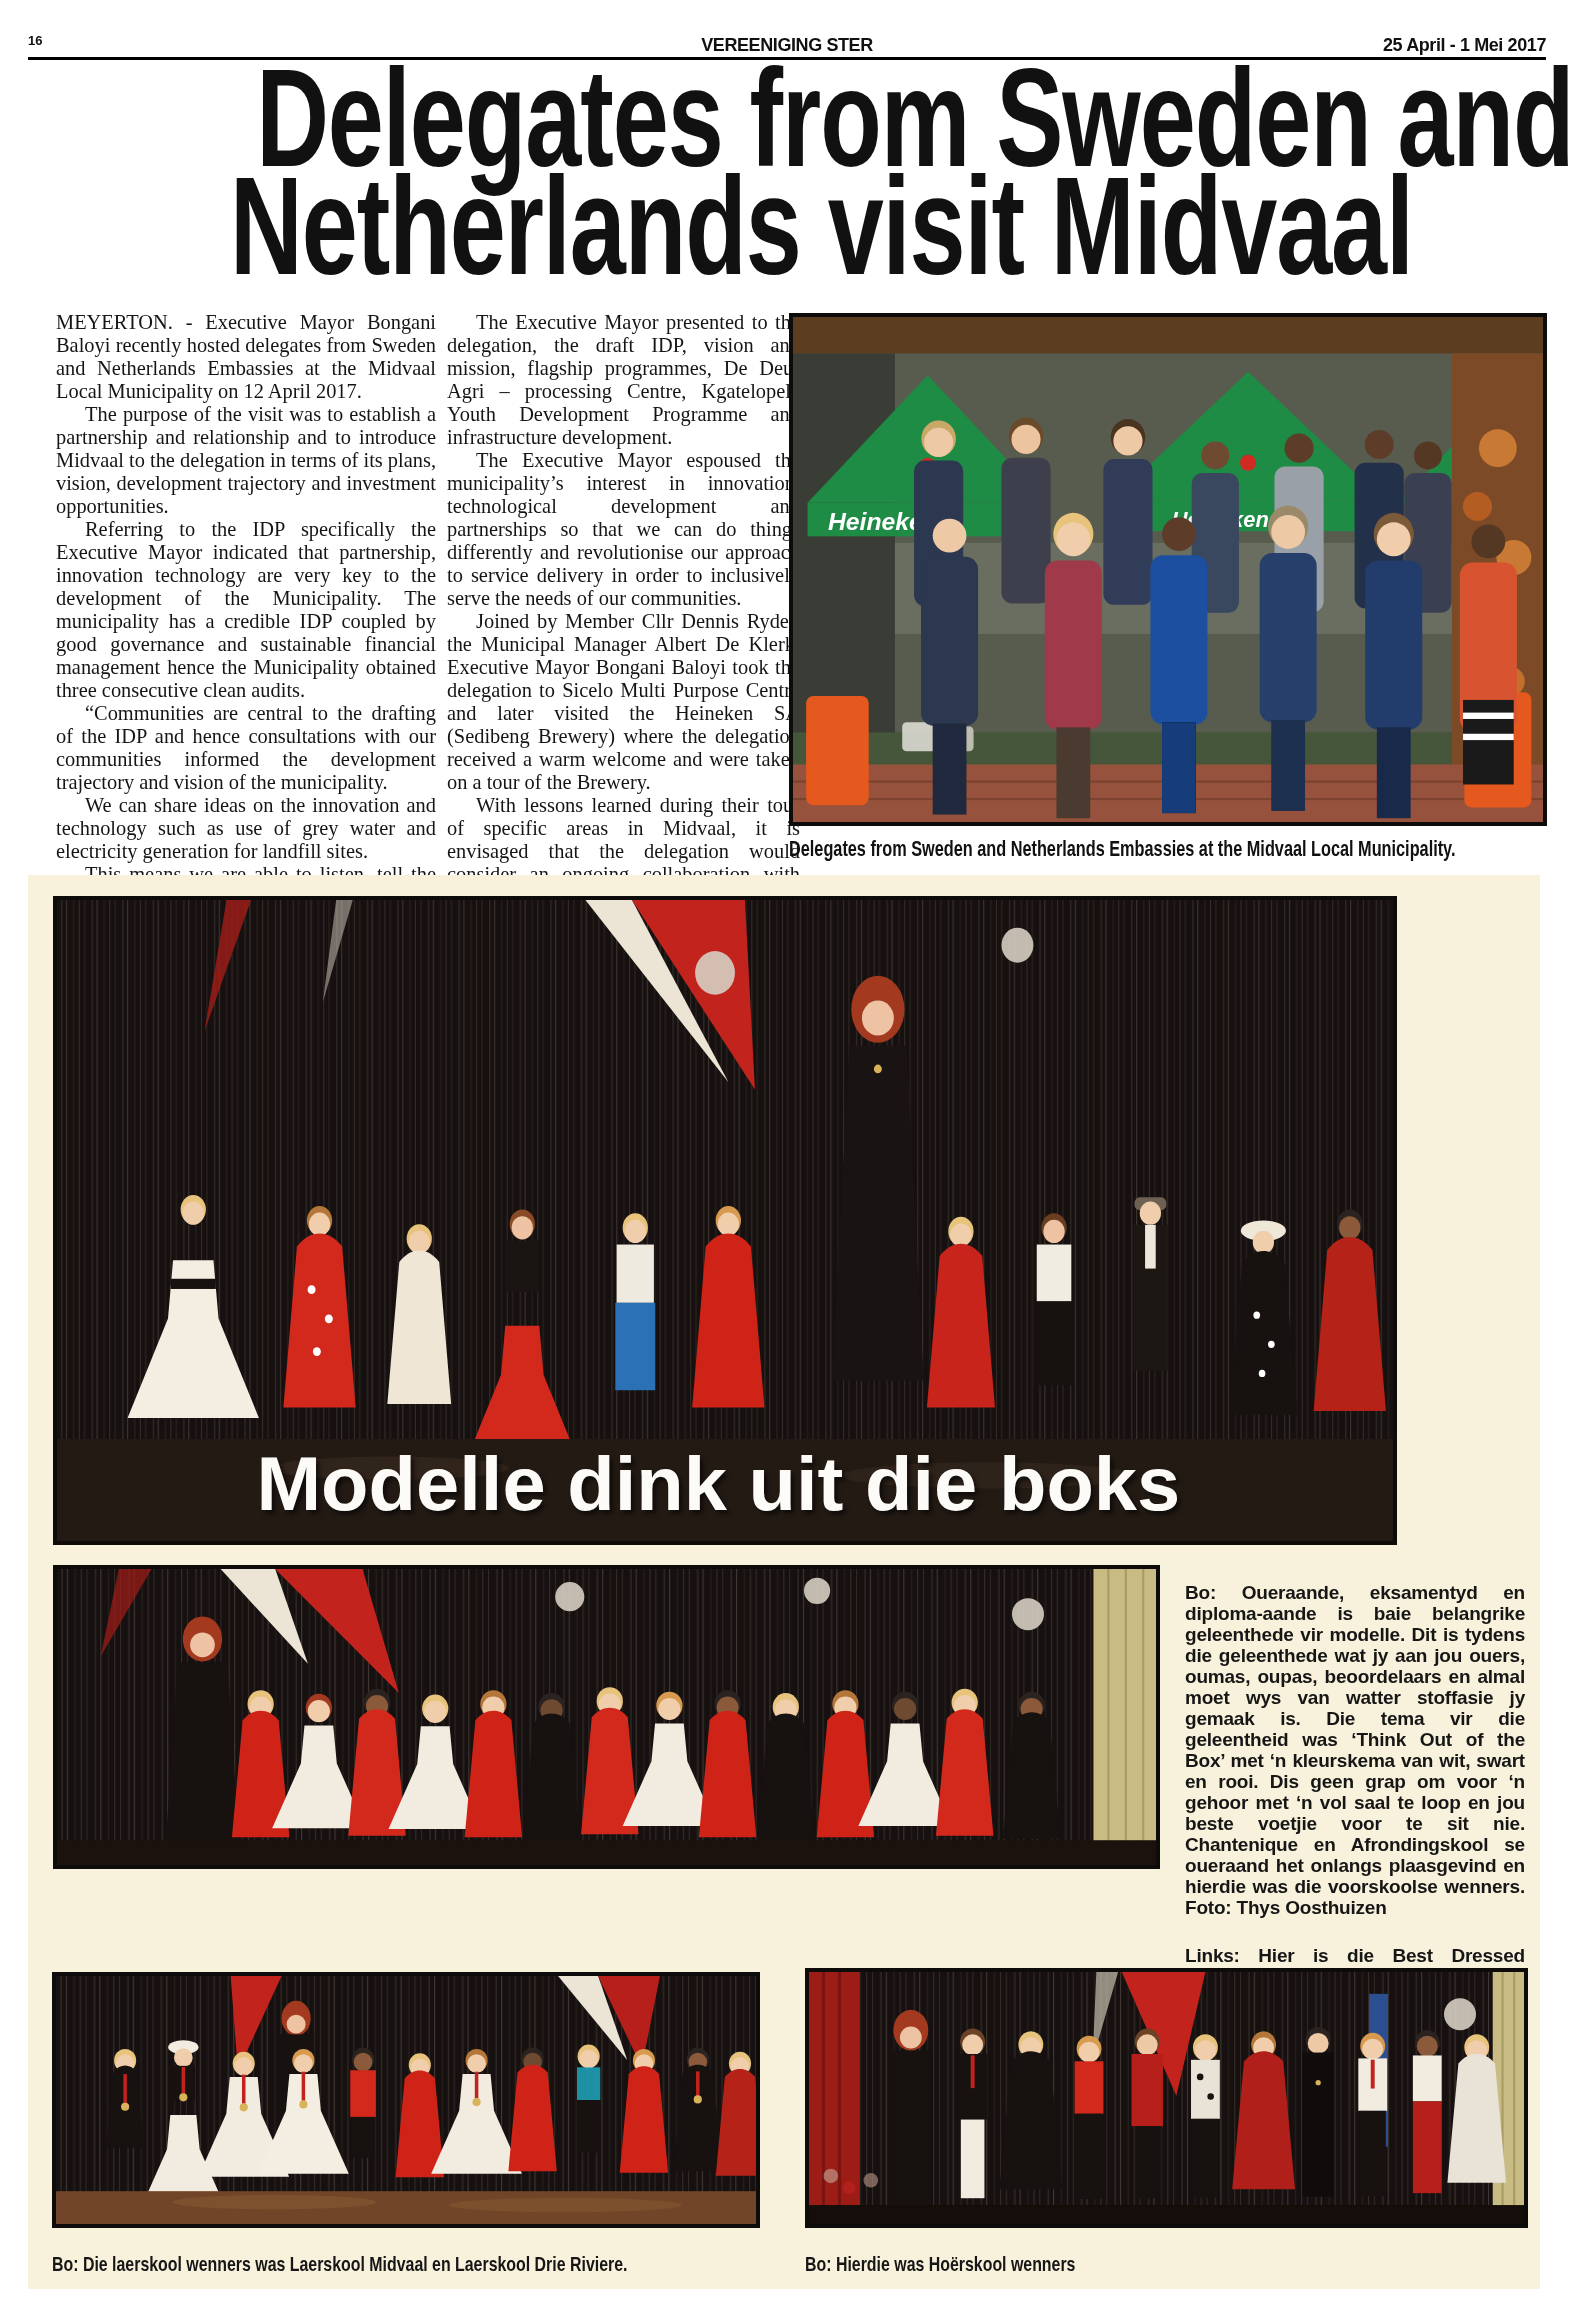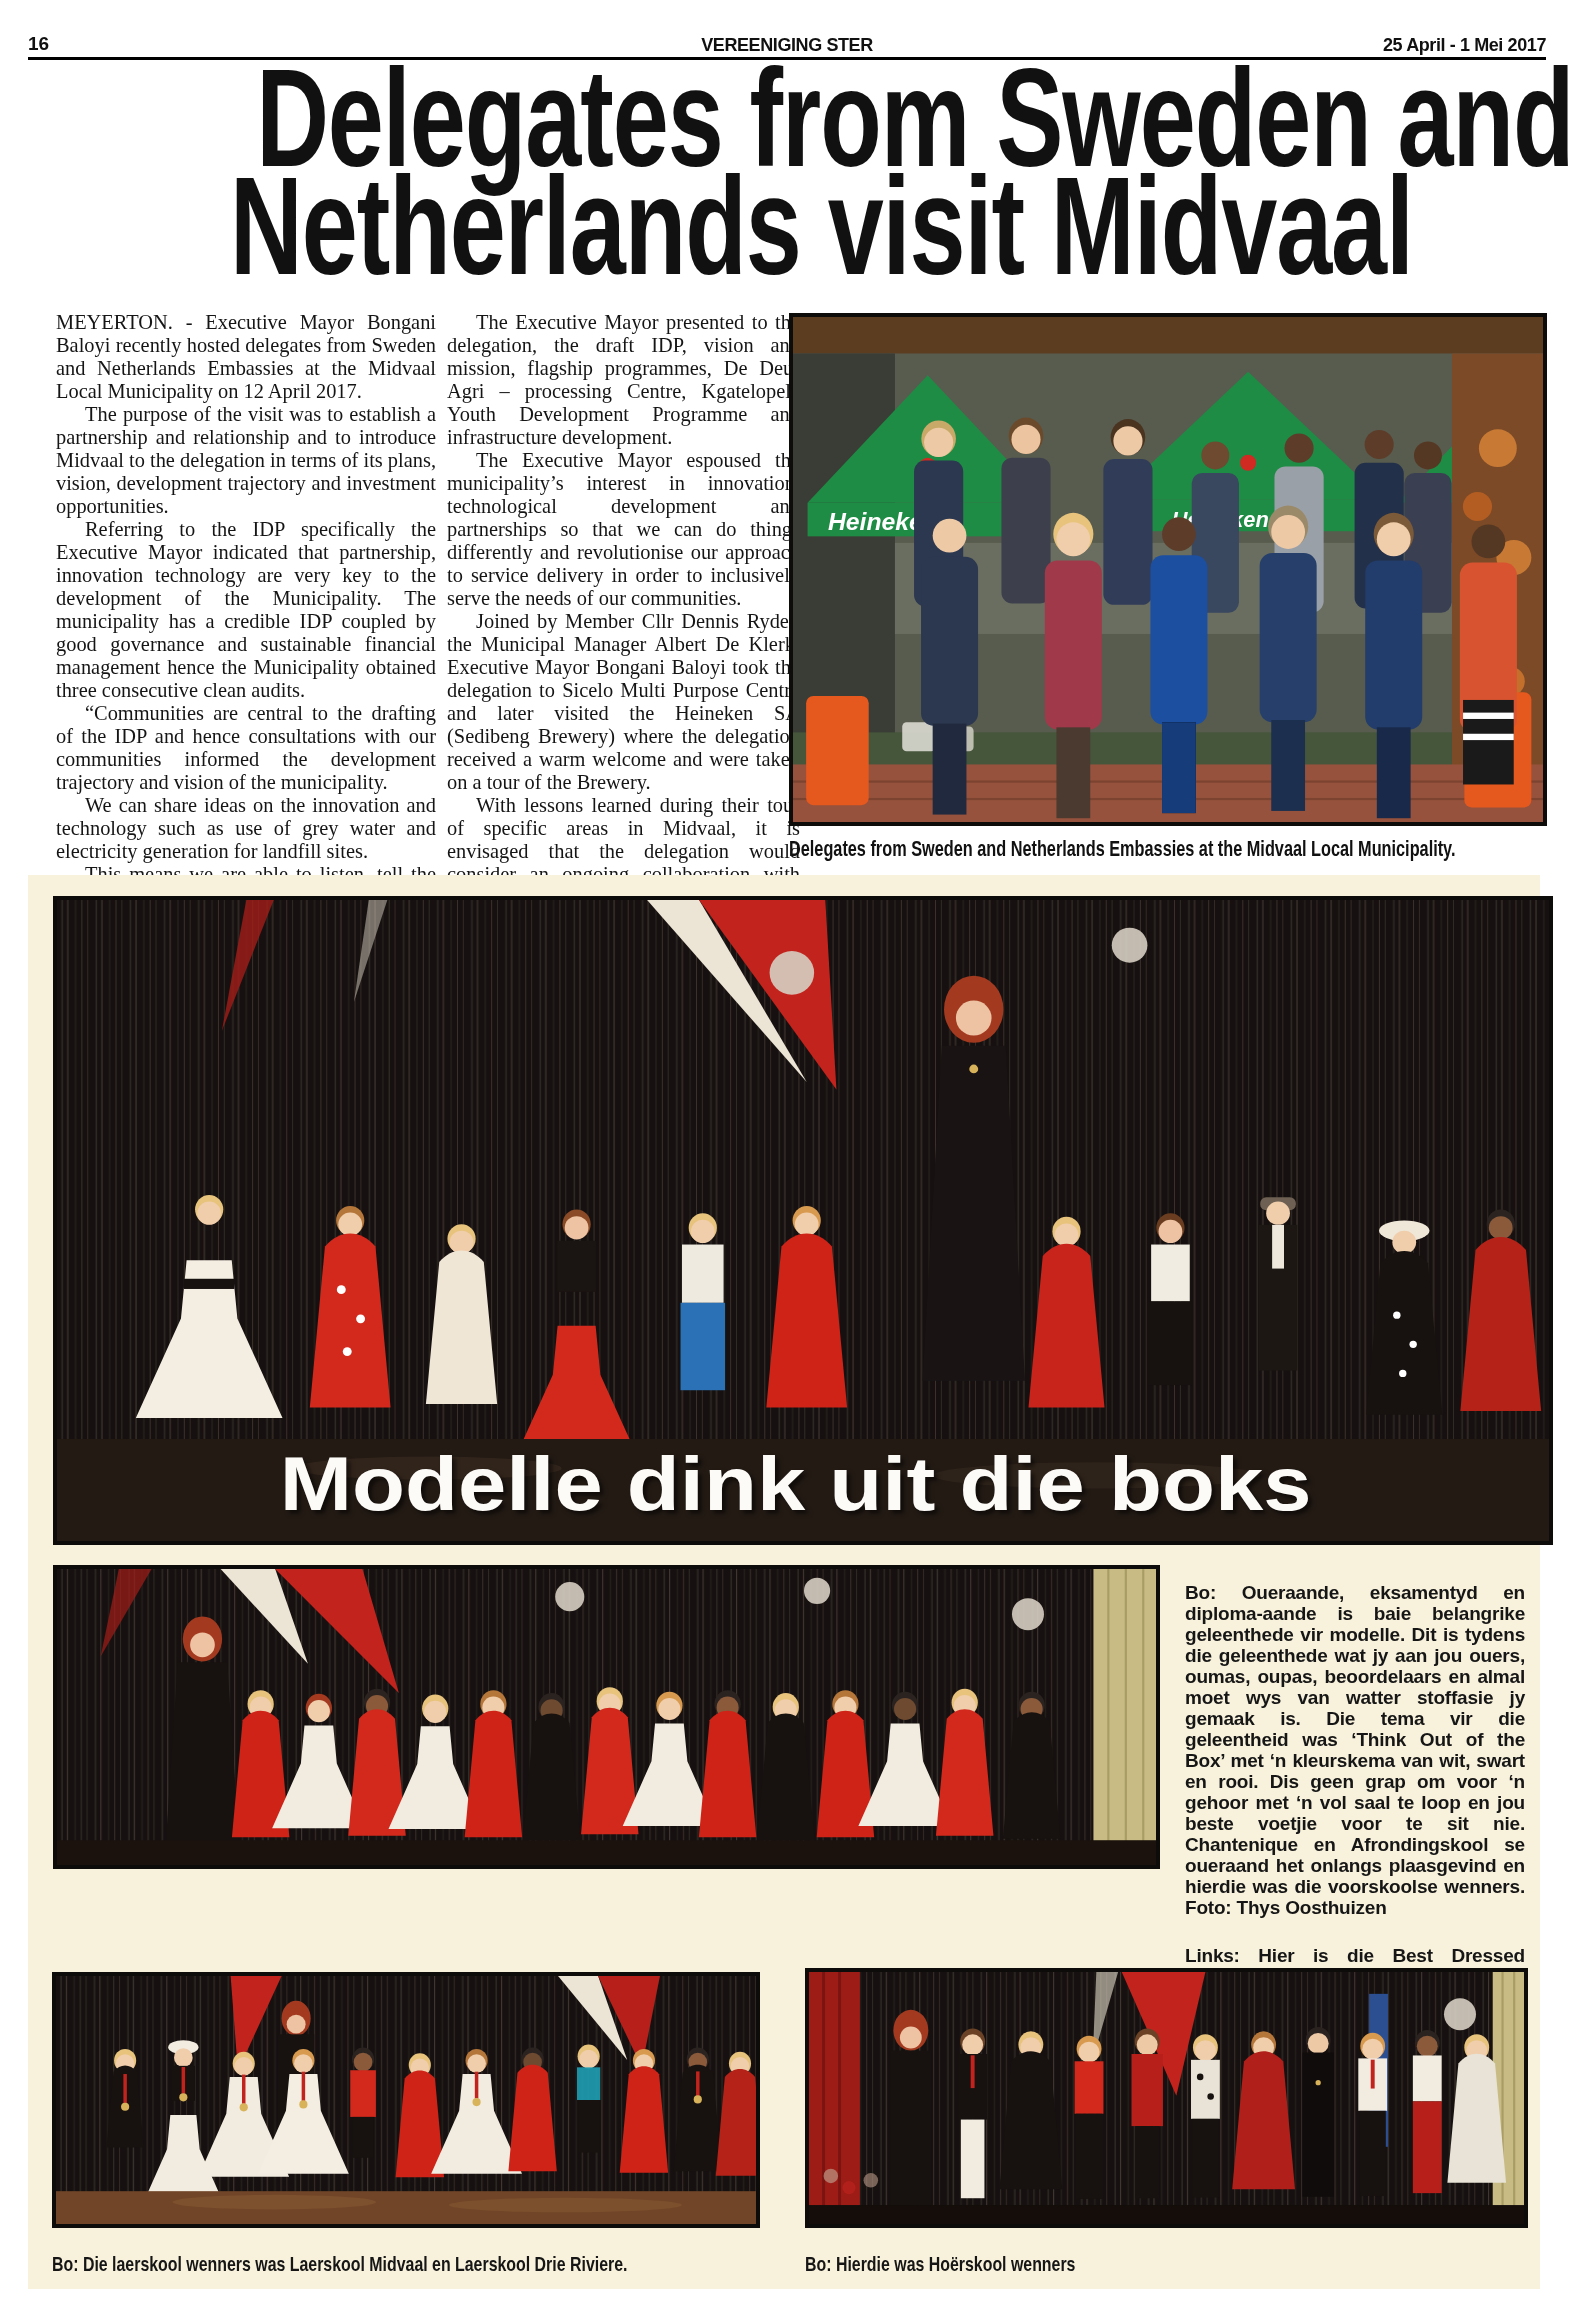--- a/index.html
+++ b/index.html
@@ -1,19 +1,19 @@
 <!DOCTYPE html>
 <html style="font-size:11.6px"><head>
 <meta charset="utf-8">
 <style>
   html,body{margin:0;padding:0;background:#ffffff;}
   body{width:1574px;height:2319px;position:relative;font-family:"Liberation Sans",sans-serif;color:#111;overflow:hidden;}
 
   
-  .hdr-num{position:absolute;left:28px;top:33px;font-weight:bold;font-size:19px;}
+  .hdr-num{position:absolute;left:28px;top:33px;font-weight:bold;font-size:13px;}
   .hdr-pub{position:absolute;left:0;right:0;top:35px;text-align:center;font-weight:bold;font-size:18px;letter-spacing:-0.4px;}
   .hdr-date{position:absolute;right:28px;top:35px;font-weight:bold;font-size:18px;letter-spacing:-0.4px;}
   .hdr-rule{position:absolute;left:28px;right:28px;top:57px;height:2.9px;background:#000;}
 
   
   .hl{position:absolute;left:0;right:0;text-align:center;font-weight:bold;white-space:nowrap;line-height:107px;font-size:140px;letter-spacing:-1.5px;}
   .hl > span{display:inline-block;transform:scaleX(0.72);transform-origin:center;}
   #hl1{top:64px;}
   #hl2{top:172px;}
 
@@ -26,21 +26,21 @@
 
   
   .photo{position:absolute;border:4.4px solid #0d0c0b;box-sizing:border-box;background:#161110;overflow:hidden;}
   .photo svg{display:block;width:100%;height:100%;}
   #photo-delegates{left:789px;top:313px;width:758px;height:513px;}
   .cap-top{position:absolute;left:789px;top:836px;width:758px;font-weight:bold;font-size:22px;white-space:nowrap;}
   .cap-top > span{display:inline-block;transform:scaleX(0.74);transform-origin:left;}
 
   
   .panel{position:absolute;left:28px;top:875px;width:1512px;height:1414px;}
-  #photo-main{left:52px;top:896px;width:1500px;height:649px;}
+  #photo-main{left:52px;top:896px;width:1344px;height:649px;}
   #photo-group{left:52px;top:1565px;width:1107px;height:304px;}
   #photo-laer{left:52px;top:1972px;width:708px;height:256px;}
   #photo-hoer{left:804px;top:1967px;width:723px;height:260px;}
 
   .side-cap{position:absolute;left:1185px;top:1582px;width:340px;font-weight:bold;font-size:19px;line-height:21px;text-align:justify;letter-spacing:-0.2px;color:#161616;}
   .side-cap .links{margin-top:27px;}
 
   .cap-bottom{position:absolute;font-weight:bold;font-size:20.4px;white-space:nowrap;color:#161616;}
   .cap-bottom > span{display:inline-block;transform:scaleX(0.78);transform-origin:left;}
   #cap-laer{left:52px;top:2252px;text-align:center;}

